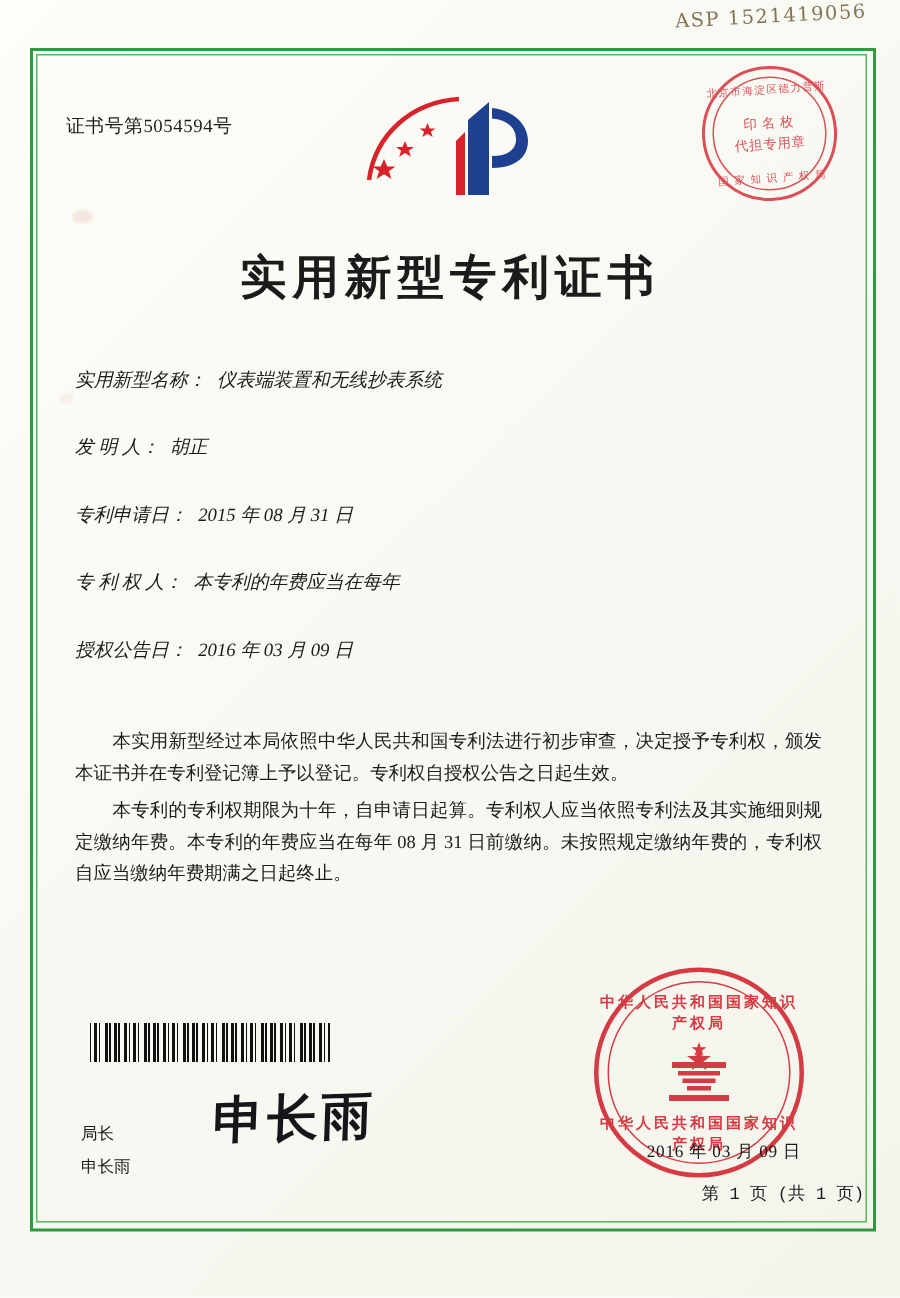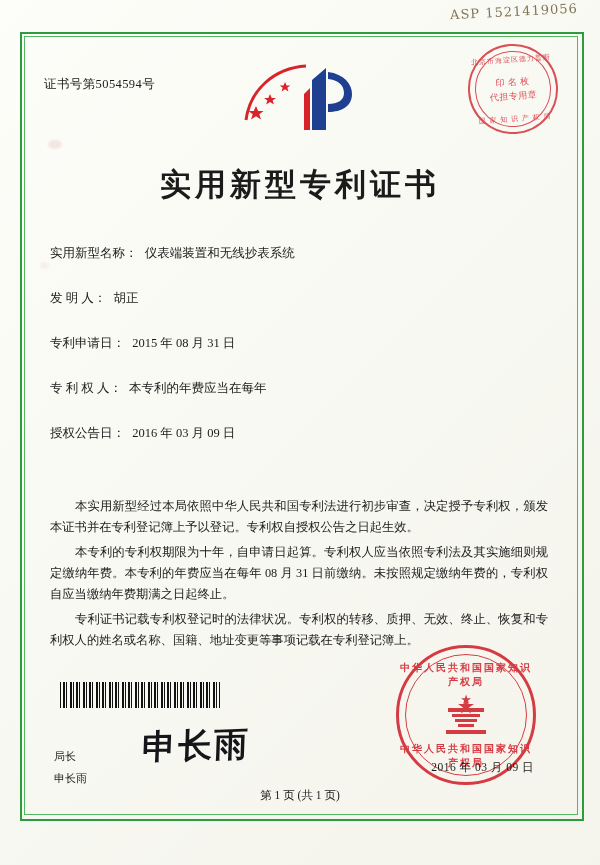--- a/index.html
+++ b/index.html
@@ -124,39 +124,39 @@
     position: absolute;
     left: 26px;
     top: 208px;
     width: 500px;
   }
   .field-row {
     font-size: 12.5px;
     line-height: 18px;
     margin-bottom: 27px;
     white-space: nowrap;
+    font-style: italic;
   }
   .field-label {
     display: inline-block;
     letter-spacing: 0;
   }
   .field-value {
     display: inline-block;
     margin-left: 4px;
   }
   
   .paras {
     position: absolute;
     left: 26px;
     top: 448px;
     width: 498px;
     font-size: 12.3px;
     line-height: 21px;
     text-align: justify;
-    margin-top: 12px;
   }
   .paras p {
     margin: 0 0 4px 0;
     text-indent: 25px;
   }
   
   .barcode {
     position: absolute;
     left: 36px;
     bottom: 105px;
@@ -239,22 +239,23 @@
     font-size: 11.5px;
     color: #1b1b1b;
     letter-spacing: .5px;
     white-space: nowrap;
   }
   
   .page-footer {
     position: absolute;
     left: 0; right: 0;
     bottom: 10px;
-    text-align: center;
+    text-align: right;
     font-size: 11.5px;
+    font-family: Liberation Mono, monospace;
   }
   
   .stain {
     position: absolute;
     border-radius: 50%;
     background: rgba(210,140,120,.18);
     filter: blur(1px);
   }
 </style>
 </head>
@@ -317,21 +318,20 @@
       </div>
       <div class="field-row">
         <span class="field-label">授权公告日：</span>
         <span class="field-value">2016 年 03 月 09 日</span>
       </div>
     </div>
 
     <div class="paras">
       <p>本实用新型经过本局依照中华人民共和国专利法进行初步审查，决定授予专利权，颁发本证书并在专利登记簿上予以登记。专利权自授权公告之日起生效。</p>
       <p>本专利的专利权期限为十年，自申请日起算。专利权人应当依照专利法及其实施细则规定缴纳年费。本专利的年费应当在每年 08 月 31 日前缴纳。未按照规定缴纳年费的，专利权自应当缴纳年费期满之日起终止。</p>
-      <p>专利证书记载专利权登记时的法律状况。专利权的转移、质押、无效、终止、恢复和专利权人的姓名或名称、国籍、地址变更等事项记载在专利登记簿上。</p>
     </div>
 
     <div class="barcode"></div>
 
     <div class="director">
       <div>局长</div>
       <div>申长雨</div>
     </div>
     <div class="sign-hand">申长雨</div>
 

